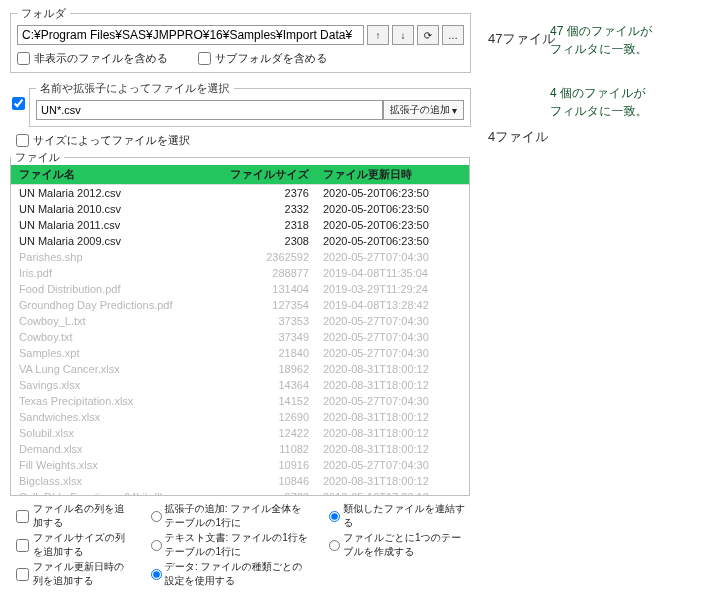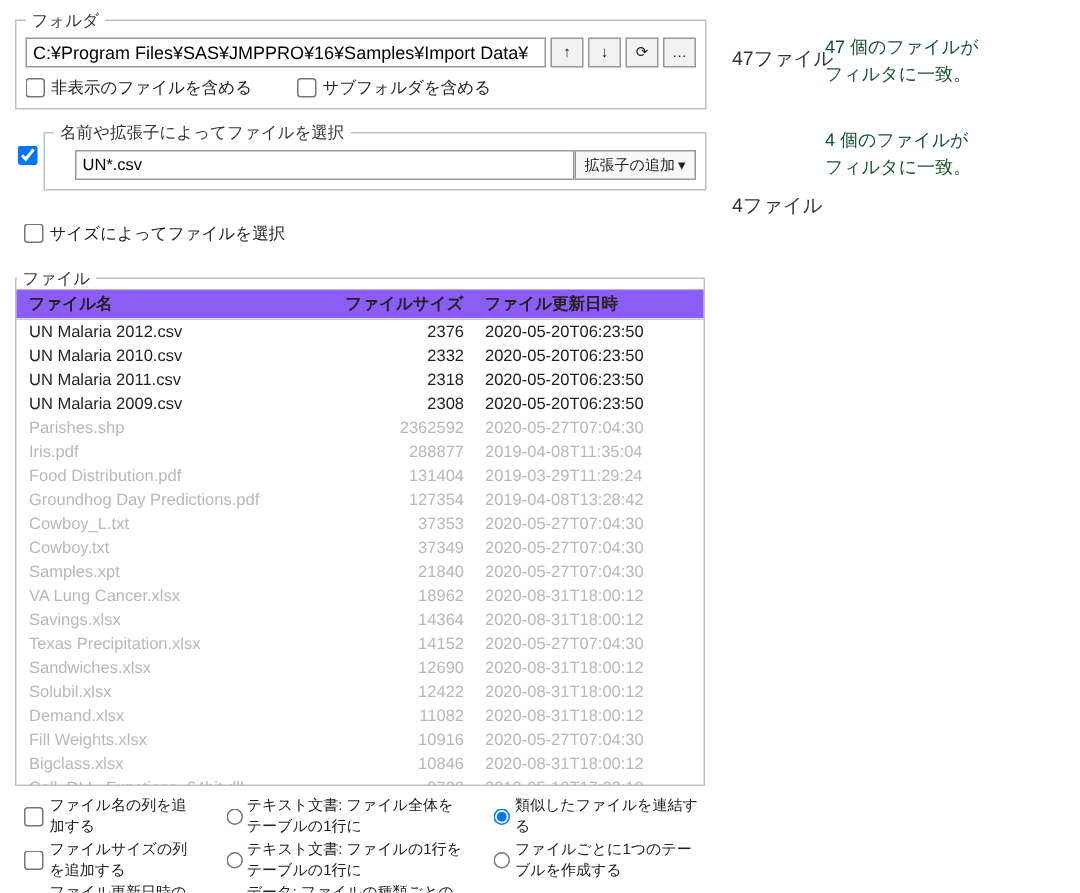--- a/index.html
+++ b/index.html
@@ -25,44 +25,44 @@
   height: 20px; background: #fff;
 }
 .icon-btn {
   width: 22px; height: 20px; border: 1px solid #999; background: #f2f2f2;
   display: inline-flex; align-items: center; justify-content: center;
   font-size: 10px; cursor: pointer;
 }
 .chk-row { display: flex; gap: 30px; margin-top: 6px; align-items: center; }
 .chk { display: flex; align-items: center; gap: 4px; }
 .chk input { width: 13px; height: 13px; }
-.filter-row { display: flex; align-items: flex-start; gap: 0; margin-left: 14px; }
+.filter-row { display: flex; align-items: flex-start; gap: 0; }
 .filter-input {
   flex: 1; border: 1px solid #999; padding: 2px 4px; height: 20px; font-size: 11px;
 }
 .select-btn {
   border: 1px solid #999; background: #f8f8f8; padding: 1px 6px; height: 20px;
   font-size: 10px; display: flex; align-items: center; gap: 2px;
 }
 .side-count {
   position: absolute; font-size: 13px; color: #333;
 }
 .count1 { left: 488px; top: 30px; }
 .count2 { left: 488px; top: 92px; margin-top: 36px; }
 .note {
   position: absolute; font-size: 12px; color: #14532d; line-height: 1.5;
 }
 .note1 { left: 550px; top: 22px; }
 .note2 { left: 550px; top: 84px; }
 .opt-rows { margin: 0 0 2px 10px; }
-.opt-rows .chk { margin: 15px 0; }
+.opt-rows .chk { margin: 0 0; }
 .file-header, .file-row {
   display: flex; padding: 2px 2px; font-size: 11px;
 }
-.file-header { border-bottom: 1px solid #ddd; font-weight: bold; background: #8b5cf6; }
+.file-header { border-bottom: 1px solid #ddd; font-weight: bold; background: #22c55e; }
 .col-name { flex: 1; padding-left: 6px; }
 .col-size { width: 90px; text-align: right; padding-right: 8px; }
 .col-date { width: 150px; padding-left: 6px; }
 .file-rows { max-height: 310px; overflow-y: scroll; }
 .file-row .col-name { font-weight: normal; }
 .dim { color: #b8b8b8; }
 .bot-opts {
   display: flex; gap: 20px; margin: 4px 8px 4px 10px; font-size: 10px;
 }
 .bot-col { display: flex; flex-direction: column; gap: 1px; }
@@ -244,21 +244,21 @@
           <span>ファイルサイズの列を追加する</span>
         </label>
         <label class="chk">
           <input type="checkbox" style="">
           <span>ファイル更新日時の列を追加する</span>
         </label>
       </div>
     <div class="bot-col" id="botc2">
         <label class="radio">
           <input type="radio" name="botc2" style="">
-          <span>テキスト文書: ファイル全体をテーブルの1行に</span>
+          <span>拡張子の追加: ファイル全体をテーブルの1行に</span>
         </label>
         <label class="radio">
           <input type="radio" name="botc2" style="">
           <span>テキスト文書: ファイルの1行をテーブルの1行に</span>
         </label>
         <label class="radio">
           <input type="radio" name="botc2" checked="" style="">
           <span>データ: ファイルの種類ごとの設定を使用する</span>
         </label>
       </div>

